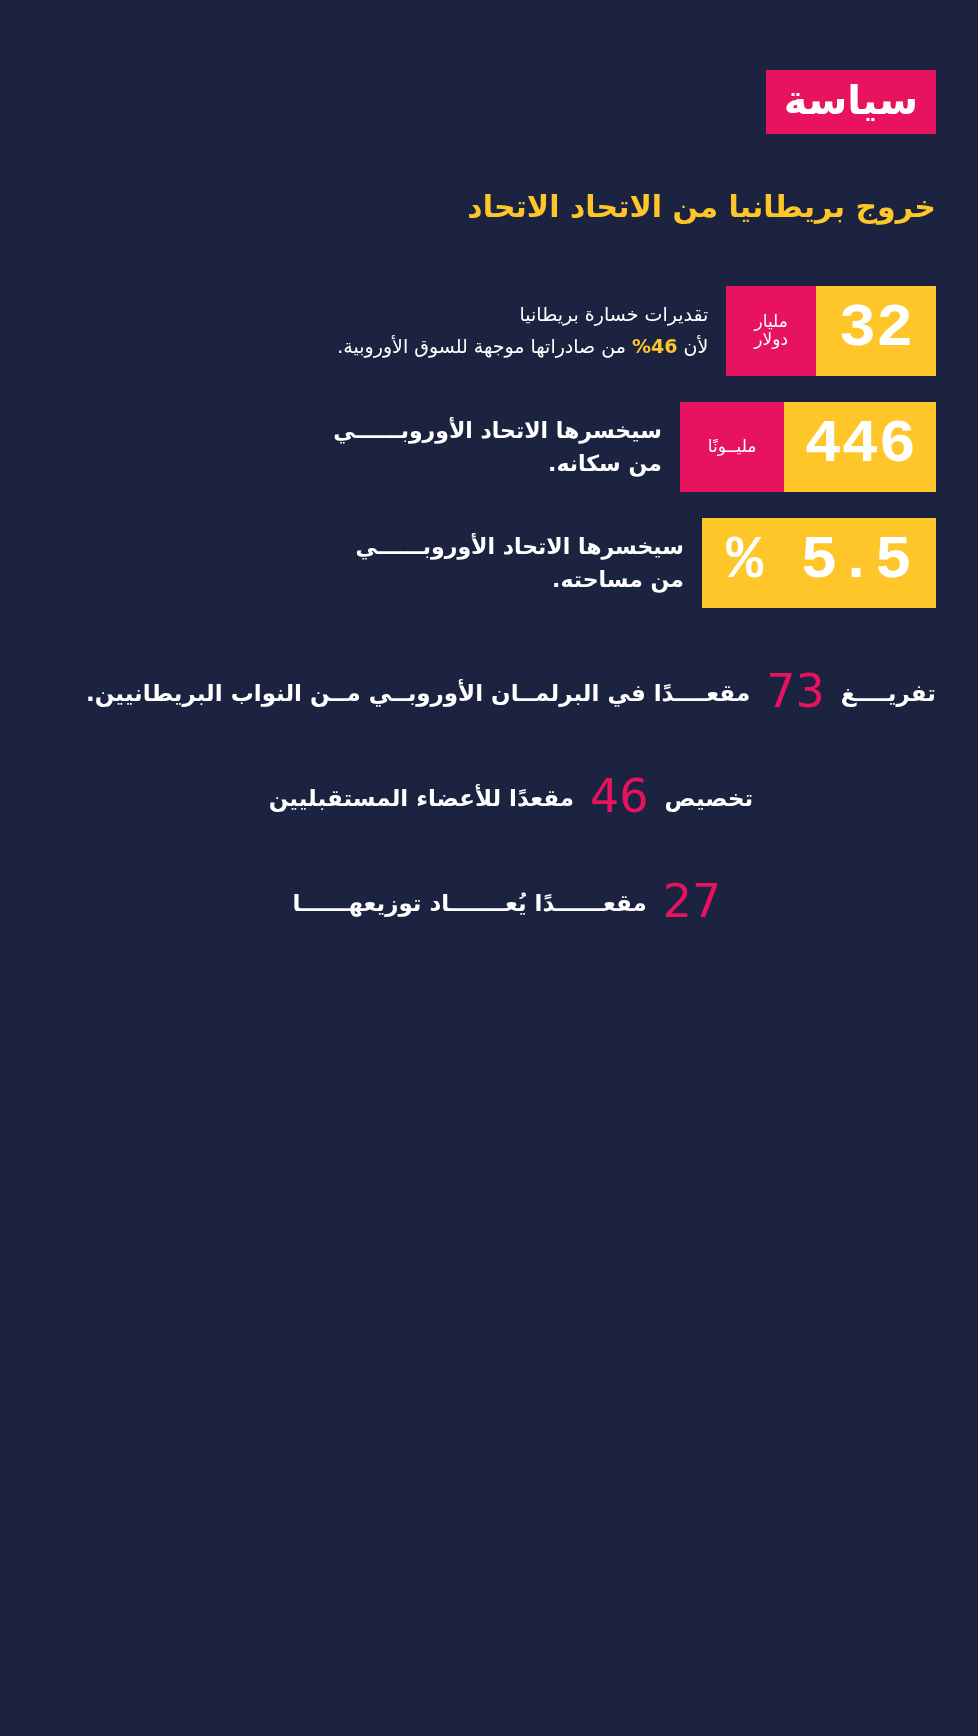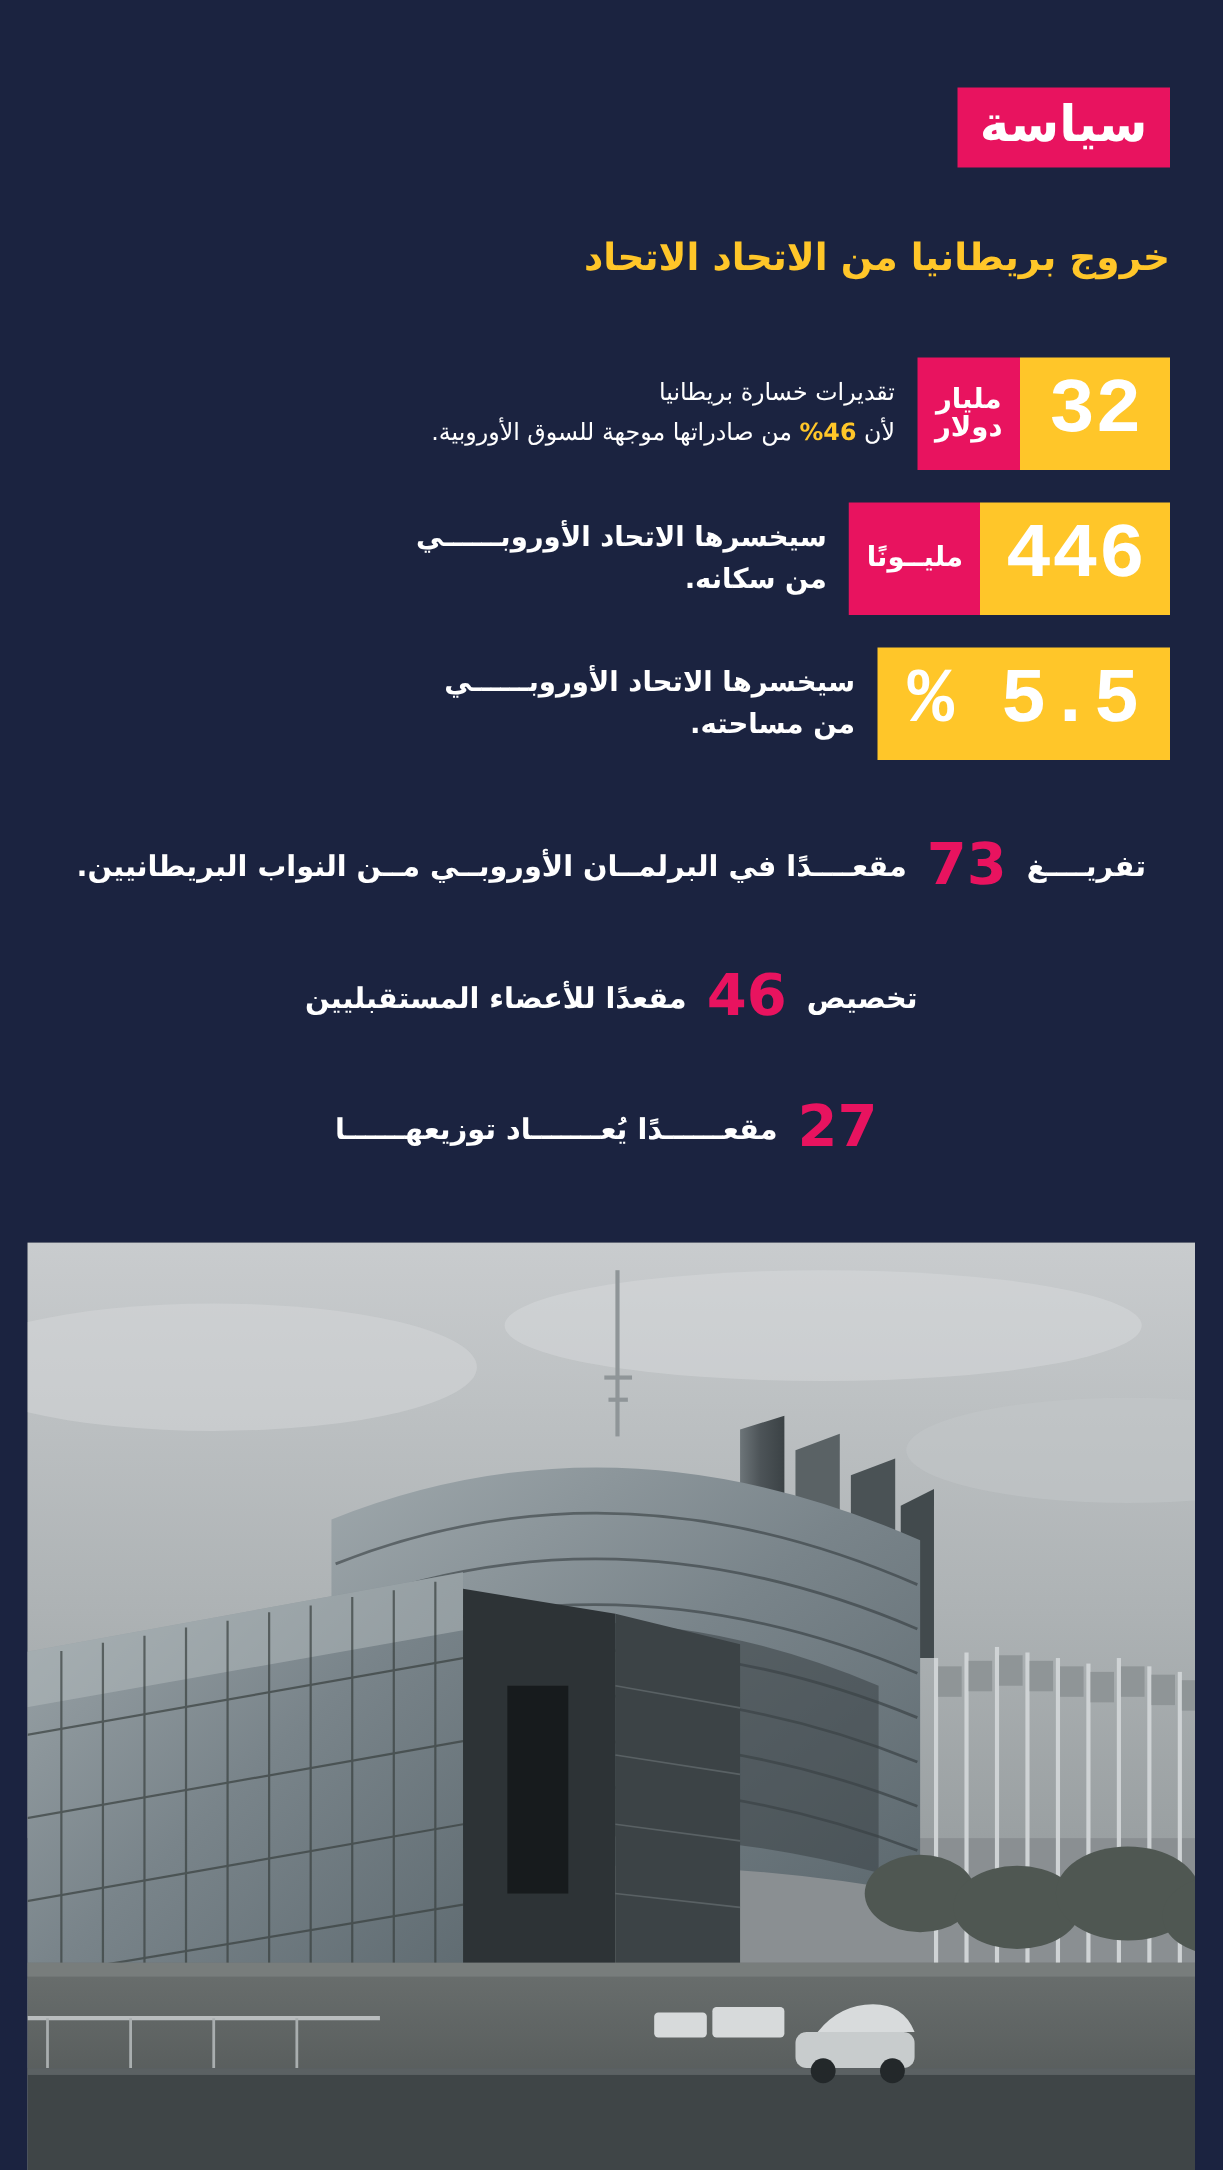--- a/index.html
+++ b/index.html
@@ -14,21 +14,21 @@
     overflow: hidden;
     font-family: "DejaVu Sans", "Liberation Sans", sans-serif;
     color: #ffffff;
   }
 
   .infographic {
     position: absolute;
     inset: 0;
     background: #1b2340;
     display: flex;
-    flex-direction: column;
+    flex-direction: row;
   }
 
   .content {
     padding: 70px 42px 0 42px;
     box-sizing: border-box;
     flex: 0 0 auto;
   }
 
   
   .kicker-row {
@@ -81,24 +81,24 @@
     display: flex;
     align-items: center;
     justify-content: center;
     min-width: 120px;
     box-sizing: border-box;
     font-family: Liberation Mono, monospace;
   }
   .badge .unit {
     background: #e8135f;
     color: #ffffff;
-    font-size: 22px;
-    font-weight: bold;
+    font-size: 17px;
+    font-weight: normal;
     line-height: 1.05;
-    padding: 8px 14px;
+    padding: 8px 28px;
     display: flex;
     flex-direction: column;
     align-items: center;
     justify-content: center;
     text-align: center;
     white-space: pre-line;
   }
   .badge.single .num {
     padding: 12px 24px 16px 24px;
   }
@@ -134,21 +134,21 @@
     font-size: 23px;
     font-weight: bold;
     line-height: 1.55;
     text-align: center;
     margin-bottom: 34px;
     color: #ffffff;
   }
   .seat-num {
     color: #e8135f;
     font-size: 46px;
-    font-weight: bold;
+    font-weight: normal;
     vertical-align: -6px;
     margin: 0 8px;
     letter-spacing: -1px;
   }
 
   
   .photo {
     flex: 1 1 auto;
     margin: 22px 22px 0 22px;
     position: relative;

